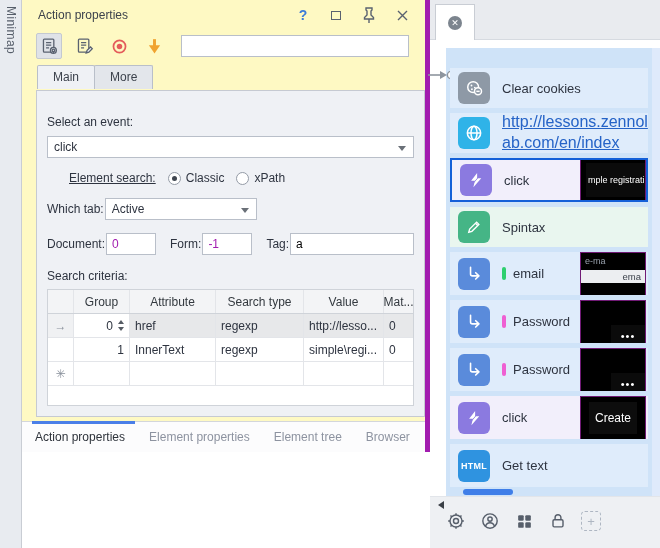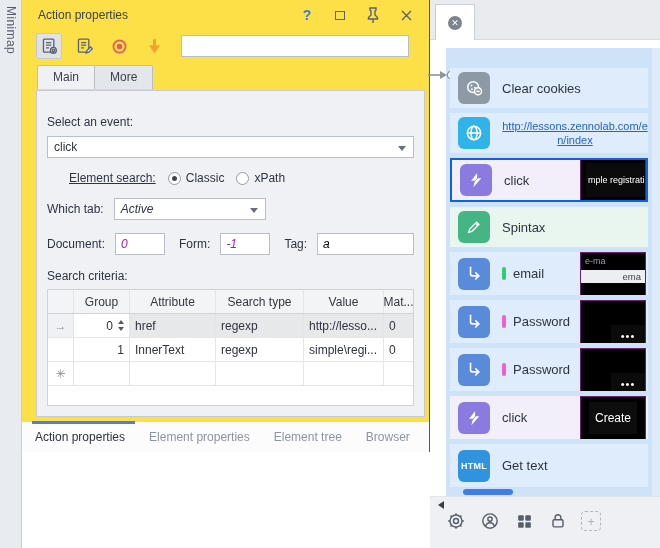--- a/index.html
+++ b/index.html
@@ -11,21 +11,21 @@
   }
   svg { display:block; }
 
   
   .minimap { position:absolute; left:0; top:0; width:22px; height:548px;
     background:#e8ebf0; border-right:1px solid #c9cdd4; }
   .minimap-label { writing-mode:vertical-rl; color:#565e6a; margin:6px 0 0 4px; letter-spacing:.4px; }
 
   
   .lwin { position:absolute; left:22px; top:0; width:408px; height:452px;
-    background:#fde047; border-right:1px solid #a21caf; }
+    background:#fef9c3; border-right:5px solid #a21caf; }
 
   .titlebar { height:30px; display:flex; align-items:center; padding:0 12px 0 16px; }
   .titlebar .title { flex:1; color:#3c424c; }
   .tb-ico { width:22px; height:20px; display:flex; align-items:center; justify-content:center; cursor:default; margin-left:11px; }
   .help-q { color:#3b7bd8; font-weight:bold; font-size:14px; }
   .max-box { width:10px; height:9px; border:1.5px solid #5a6270; }
 
   .toolbar { height:32px; display:flex; align-items:center; padding-left:14px; gap:9px; }
   .tbtn { width:26px; height:26px; display:flex; align-items:center; justify-content:center; border-radius:2px; }
   .tbtn.active { background:#dfe2e8; border:1px solid #c4c9d1; }
@@ -53,21 +53,21 @@
   .radio { width:13px; height:13px; border:1px solid #949ba6; border-radius:50%; background:#fff;
     display:inline-flex; align-items:center; justify-content:center; margin:0 5px 0 12px; }
   .radio.on::after { content:''; width:5px; height:5px; background:#3f4650; border-radius:50%; }
 
   .inp { height:22px; border:1px solid #b9bfc9; background:#fff; font-size:12px;
     font-family:inherit; padding:0 5px; outline:none; }
   .inp.num { color:#a21caf; width:50px; }
   .inp.tag { flex:1; min-width:0; }
   .dft-label { margin-left:14px; }
   .dft-label:first-child { margin-left:0; }
-  .frow .gap { margin-left:10px;font-style:italic; }
+  .frow .gap { margin-left:1px; }
 
   .crit-label { margin-top:14px; }
 
   .gtable { flex:1; margin-top:6px; border:1px solid #cfd3d9; background:#fff;
     overflow:hidden; min-height:0; }
   .trow { display:flex; height:24px; border-bottom:1px solid #e3e5e9; background:#fff; }
   .trow.head { background:#f3f4f6; border-bottom:1px solid #cfd3d9; color:#33393f; }
   .tc { border-right:1px solid #e3e5e9; padding:0 5px; display:flex; align-items:center;
     overflow:hidden; white-space:nowrap; }
   .trow.head .tc { justify-content:center; }
@@ -109,22 +109,22 @@
   .block.h43 { height:43px; }
   .block.lav { background:#f2effb; }
   .block.grn { background:#e9f6ef; }
   .block.sel { height:44px; border:2px solid #1460d8; }
   .bicon { width:32px; height:32px; border-radius:6px; flex:0 0 auto;
     display:flex; align-items:center; justify-content:center; color:#fff; }
   .bi-gray { background:#8e99a6; } .bi-cyan { background:#2fb3e8; }
   .bi-purple { background:#8b7ae0; } .bi-green { background:#45b586; }
   .bi-blue { background:#5a8bdb; } .bi-html { background:#2f93e0; font-size:9px; font-weight:bold; letter-spacing:.2px; }
   .blabel { font-size:13px; color:#2e3440; }
-  .blink { font-size:11px; color:#2563c7; text-decoration:underline; width:150px;
-    word-break:break-all; line-height:1.3;text-align:center; }
+  .blink { font-size:16px; color:#2563c7; text-decoration:underline; width:150px;
+    word-break:break-all; line-height:1.3; }
   .marker { width:4px; height:13px; border-radius:2px; margin-right:-5px; flex:0 0 auto; }
   .marker.green { background:#2ecf6e; }
   .marker.pink { background:#ef5fd2; }
 
   .thumb { position:absolute; right:2px; top:50%; transform:translateY(-50%);
     width:66px; height:44px; background:#000000; border:1px solid #701a75; overflow:hidden; }
   .block.sel .thumb { right:0; }
   .thumb-black { position:absolute; left:5px; right:0; top:4px; bottom:4px; background:#0b0b0b;
     color:#fff; font-size:9px; display:flex; align-items:center; padding-left:2px; white-space:nowrap; }
   .t-line1 { font-size:9px; color:#98a0ac; text-align:right; padding:3px 4px 0; }

